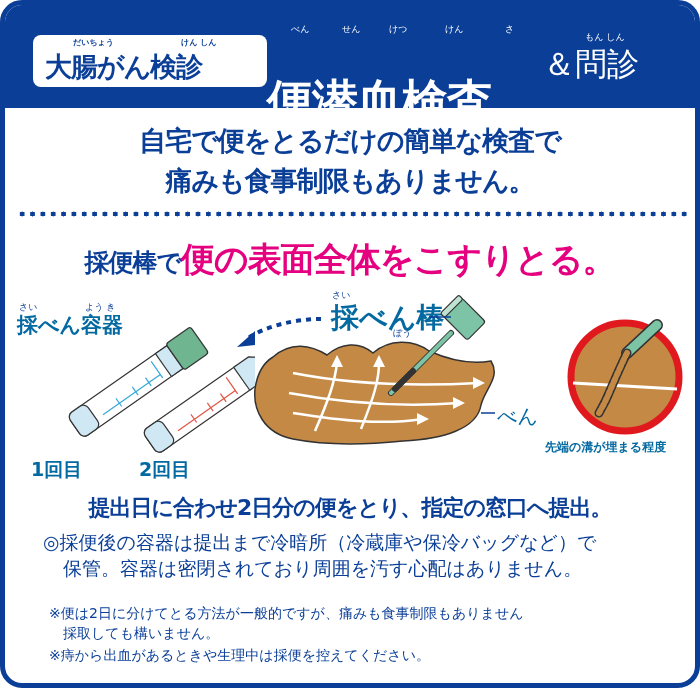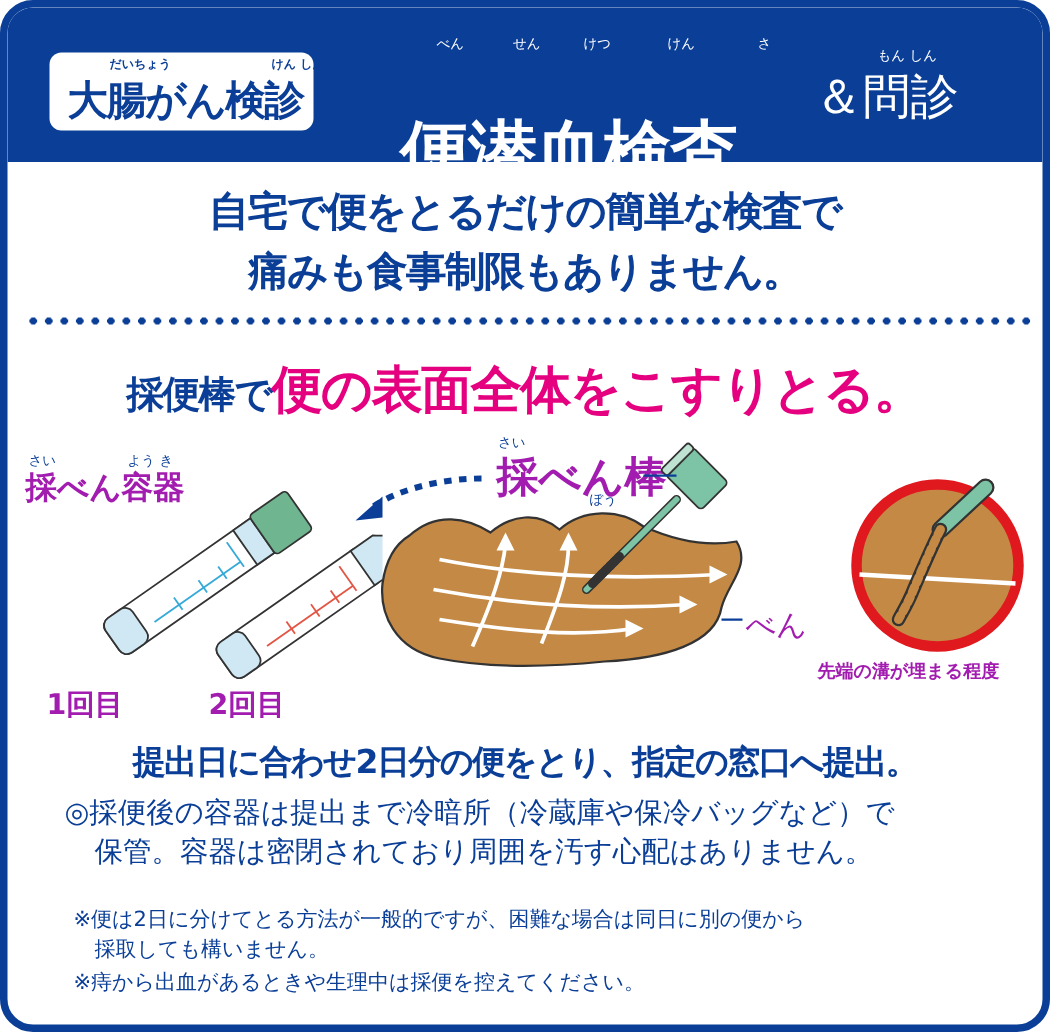--- a/index.html
+++ b/index.html
@@ -7,21 +7,21 @@
   body { font-family: "DejaVu Sans", "Liberation Sans", sans-serif; position: relative; }
   .frame {
     position: absolute; left: 0; top: 0; width: 700px; height: 688px;
     border: 5px solid #0b3f97; border-radius: 22px; background: #fff; overflow: hidden;
   }
   .header {
     position: absolute; left: 0; top: 0; width: 100%; height: 103px;
     background: #0b3f97;
   }
   .badge {
-    position: absolute; left: 28px; top: 30px; width: 176px; height: 52px;
+    position: absolute; left: 28px; top: 30px; width: 234px; height: 52px;
     background: #fff; border-radius: 8px;
   }
   .ruby-row { position: absolute; font-size: 8px; color: #0b3f97; font-weight: bold; white-space: nowrap; }
   .badge-title {
     position: absolute; left: 12px; top: 14px; font-size: 27px; font-weight: bold;
     color: #0b3f97; letter-spacing: -1px; white-space: nowrap; text-align: right;
   }
   .main-title {
     position: absolute; left: 262px; top: 26px; font-size: 46px; font-weight: bold;
     color: #fff; letter-spacing: -1px; white-space: nowrap; margin-top: 40px;
@@ -37,21 +37,21 @@
   .dots {
     position: absolute; left: 12px; top: 206px; width: 670px; height: 6px;
     background-image: radial-gradient(circle, #0b3f97 2.4px, transparent 2.6px);
     background-size: 10.35px 6px; background-repeat: repeat-x;
   }
   .scrape {
     position: absolute; left: 0; top: 232px; width: 100%; text-align: center; white-space: nowrap;
   }
   .scrape .lead { color: #0b3f97; font-weight: bold; font-size: 25px; letter-spacing: -1px; }
   .scrape .pink { color: #e4007f; font-weight: bold; font-size: 34px; letter-spacing: -1px; }
-  .label-blue { position: absolute; color: #a21caf; font-weight: bold; white-space: nowrap; }
+  .label-blue { position: absolute; color: #0369a1; font-weight: bold; white-space: nowrap; }
   .ruby-blue { position: absolute; font-size: 9px; color: #0b3f97; white-space: nowrap; }
   .para {
     position: absolute; left: 46px; color: #0b3f97; font-size: 19px; line-height: 26px; white-space: nowrap;
   }
   .note {
     position: absolute; left: 44px; color: #0b3f97; font-size: 14px; line-height: 20px; white-space: nowrap;
   }
   .bold-line {
     position: absolute; left: 0; top: 488px; width: 100%; text-align: center;
     color: #0b3f97; font-weight: bold; font-size: 22px; letter-spacing: -1px; white-space: nowrap;
@@ -175,16 +175,16 @@
     <line x1="62" y1="36" x2="92" y2="8" stroke="#7cc4a5" stroke-width="9" stroke-linecap="round"></line>
     <path d="M62,36 C56,48 50,62 44,76 C40,86 36,92 34,96" stroke="#333" stroke-width="9" stroke-linecap="round" fill="none"></path>
     <path d="M62,36 C56,48 50,62 44,76 C40,86 36,92 34,96" stroke="#c48a45" stroke-width="6" stroke-linecap="round" fill="none" stroke-dasharray="4,3"></path>
   </svg>
   <span class="label-blue" style="left:540px;top:434px;font-size:12px;">先端の溝が埋まる程度</span>
 
   <div class="bold-line">提出日に合わせ2日分の便をとり、指定の窓口へ提出。</div>
   <div class="para" style="top:524px;left:38px;">◎採便後の容器は提出まで冷暗所（冷蔵庫や保冷バッグなど）で</div>
   <div class="para" style="top:550px;left:58px;">保管。容器は密閉されており周囲を汚す心配はありません。</div>
 
-  <div class="note" style="top:598px;">※便は2日に分けてとる方法が一般的ですが、困難な場合は同日に別の便から</div>
+  <div class="note" style="top:598px;">※便は2日に分けてとる方法が一般的ですが、痛みも食事制限もありません</div>
   <div class="note" style="top:640px;">※痔から出血があるときや生理中は採便を控えてください。</div>
   <div class="note" style="top:618px;left:58px;">採取しても構いません。</div>
 </div>
 
 </body></html>

